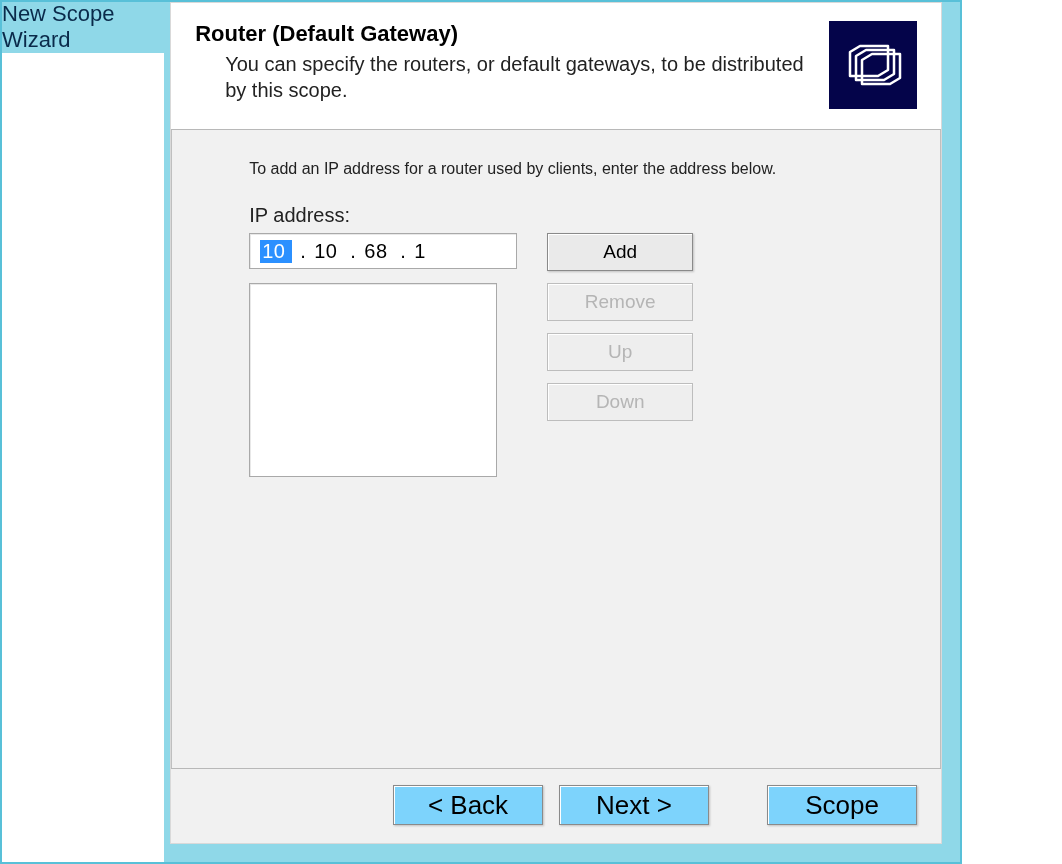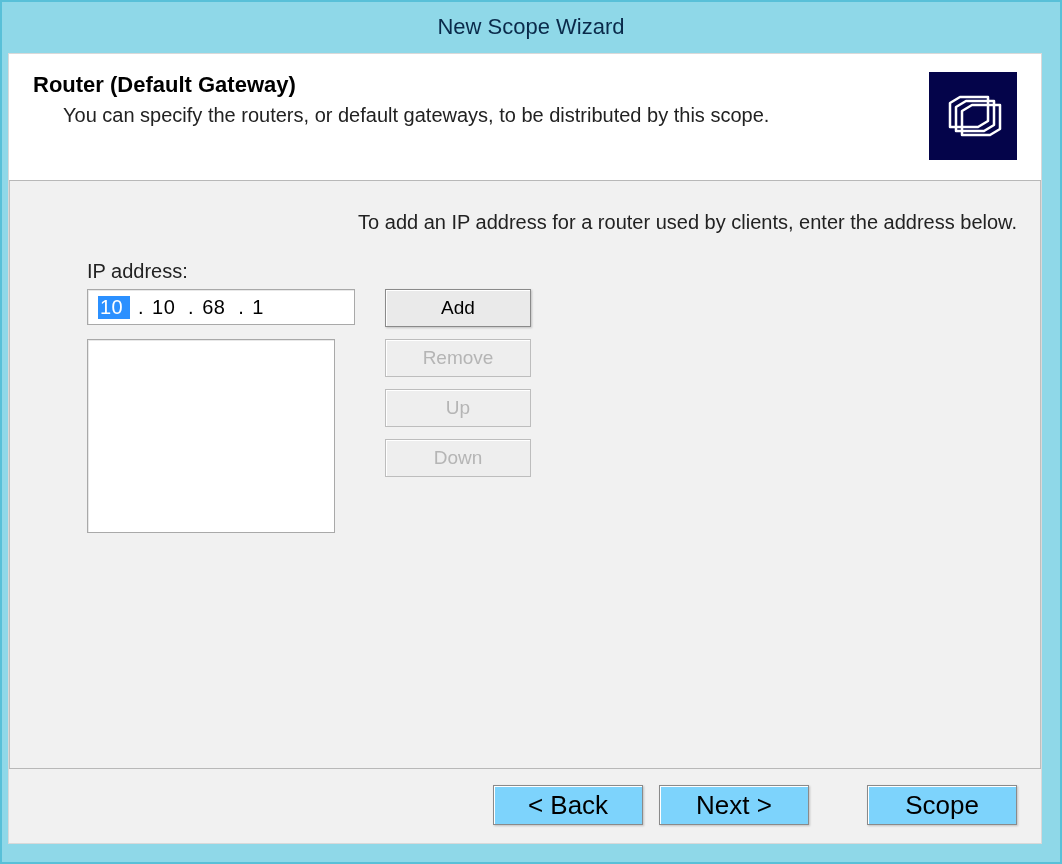--- a/index.html
+++ b/index.html
@@ -5,26 +5,26 @@
   html, body {
     margin: 0;
     padding: 0;
     width: 1062px;
     height: 864px;
     font-family: "Segoe UI", Tahoma, Arial, sans-serif;
     background: #fff;
   }
   .window {
     box-sizing: border-box;
-    width: 1062px;
+    width: 962px;
     height: 864px;
     border: 2px solid #58c0d8;
     background: #ffffff;
     display: flex;
-    flex-direction: column;
+    flex-direction: row;
   }
   .titlebar {
     height: 50px;
     background: #8fd8e8;
     display: flex;
     align-items: center;
     justify-content: center;
     color: #0a2a4a;
     font-size: 22px;
     border-bottom: 1px solid #8fd8e8;
@@ -74,24 +74,23 @@
     margin-left: 16px;
     flex: 0 0 auto;
   }
   .body {
     flex: 1 1 auto;
     padding: 30px 24px 16px 78px;
     display: flex;
     flex-direction: column;
   }
   .instructions {
-    font-size: 20px;
+    font-size: 16px;
     color: #222;
     margin-bottom: 26px;
-    text-align: right;
   }
   .ip-label {
     font-size: 20px;
     color: #222;
     margin-bottom: 6px;
   }
   .ip-row {
     display: flex;
     align-items: flex-start;
     gap: 30px;

